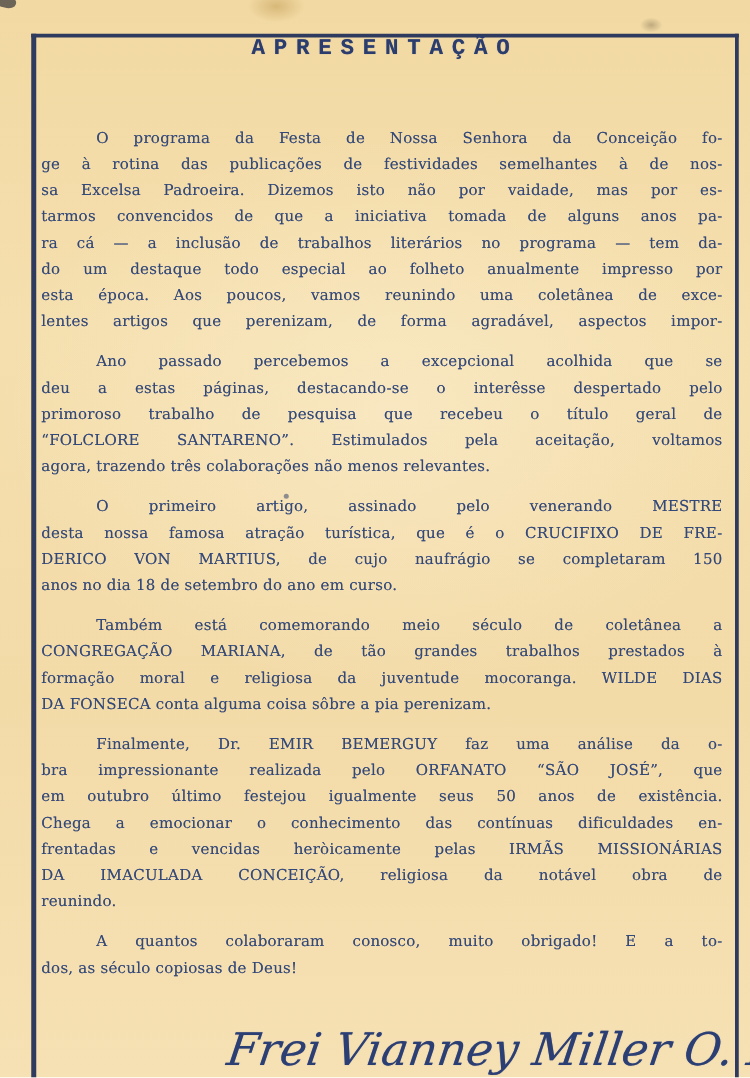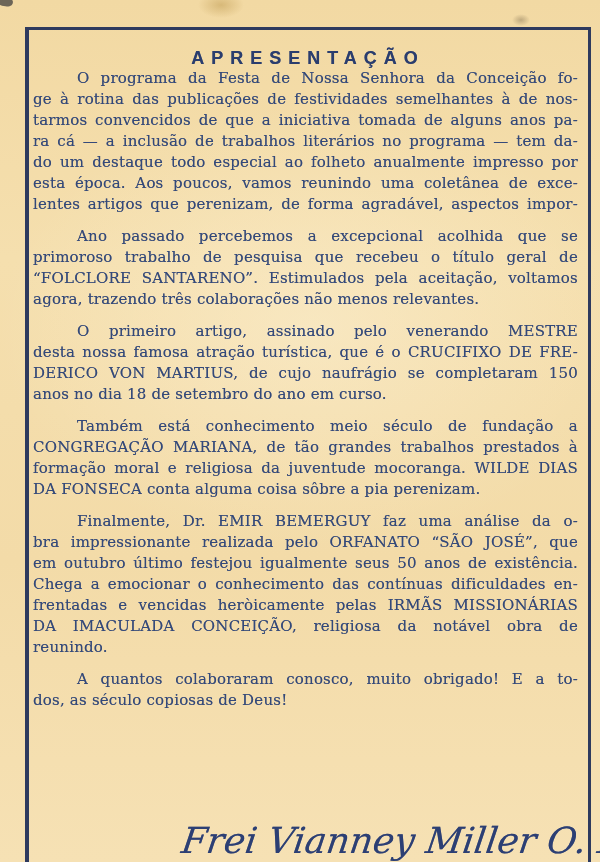--- a/index.html
+++ b/index.html
@@ -36,30 +36,30 @@
     position:absolute;left:227px;top:395px;width:4px;height:4px;border-radius:50%;
     background:rgba(58,70,112,0.55);
   }
   .frame{
     position:absolute;left:25px;top:27px;width:566px;height:900px;
     box-sizing:border-box;
     border-style:solid;border-color:var(--border);
     border-width:3px 3px 0 4px;
   }
   .title{
-    position:absolute;left:25px;top:48px;width:566px;
+    position:absolute;left:25px;top:29px;width:566px;
     text-align:center;
-    font-family:Liberation Sans, sans-serif;
+    font-family:Liberation Mono, monospace;
     font-weight:bold;font-size:18px;letter-spacing:7px;
     color:var(--ink-strong);
     text-shadow:0 0 0.6px rgba(42,61,110,0.65);
   }
   .body-text{
-    position:absolute;left:33px;top:68px;width:545px;
-    font-size:15px;line-height:21px;letter-spacing:0.2px;
+    position:absolute;left:33px;top:100px;width:545px;
+    font-size:12px;line-height:21px;letter-spacing:0.2px;
     color:var(--ink);
     text-shadow:0 0 0.5px rgba(45,62,112,0.55);
   }
   .para{margin:0 0 11px 0;}
   .line{text-align:justify;text-align-last:justify;white-space:normal;}
   .line.first{text-indent:44px;}
   .line.para-end{text-align-last:left;}
   .signature{
     position:absolute;left:182px;top:820px;
     font-family:"DejaVu Serif", serif;
@@ -79,40 +79,42 @@
   <div class="speck"></div>
 
   <div class="frame"></div>
 
   <div class="title">APRESENTAÇÃO</div>
 
   <div class="body-text">
       <div class="para">
         <div class="line first">O programa da Festa de Nossa Senhora da Conceição fo-</div>
         <div class="line">ge à rotina das publicações de festividades semelhantes à de nos-</div>
+        <div class="line">sa Excelsa Padroeira. Dizemos isto não por vaidade, mas por es-</div>
         <div class="line">tarmos convencidos de que a iniciativa tomada de alguns anos pa-</div>
         <div class="line">ra cá — a inclusão de trabalhos literários no programa — tem da-</div>
         <div class="line">do um destaque todo especial ao folheto anualmente impresso por</div>
         <div class="line">esta época. Aos poucos, vamos reunindo uma coletânea de exce-</div>
         <div class="line">lentes artigos que perenizam, de forma agradável, aspectos impor-</div>
       </div>
       <div class="para">
         <div class="line first">Ano passado percebemos a excepcional acolhida que se</div>
+        <div class="line">deu a estas páginas, destacando-se o interêsse despertado pelo</div>
         <div class="line">primoroso trabalho de pesquisa que recebeu o título geral de</div>
         <div class="line">“FOLCLORE SANTARENO”. Estimulados pela aceitação, voltamos</div>
         <div class="line para-end">agora, trazendo três colaborações não menos relevantes.</div>
       </div>
       <div class="para">
         <div class="line first">O primeiro artigo, assinado pelo venerando MESTRE</div>
         <div class="line">desta nossa famosa atração turística, que é o CRUCIFIXO DE FRE-</div>
         <div class="line">DERICO VON MARTIUS, de cujo naufrágio se completaram 150</div>
         <div class="line para-end">anos no dia 18 de setembro do ano em curso.</div>
       </div>
       <div class="para">
-        <div class="line first">Também está conhecimento meio século de fundação a</div>
+        <div class="line first">Também está comemorando meio século de coletânea a</div>
         <div class="line">CONGREGAÇÃO MARIANA, de tão grandes trabalhos prestados à</div>
         <div class="line">formação moral e religiosa da juventude mocoranga. WILDE DIAS</div>
         <div class="line para-end">DA FONSECA conta alguma coisa sôbre a pia perenizam.</div>
       </div>
       <div class="para">
         <div class="line first">Finalmente, Dr. EMIR BEMERGUY faz uma análise da o-</div>
         <div class="line">bra impressionante realizada pelo ORFANATO “SÃO JOSÉ”, que</div>
         <div class="line">em outubro último festejou igualmente seus 50 anos de existência.</div>
         <div class="line">Chega a emocionar o conhecimento das contínuas dificuldades en-</div>
         <div class="line">frentadas e vencidas heròicamente pelas IRMÃS MISSIONÁRIAS</div>

